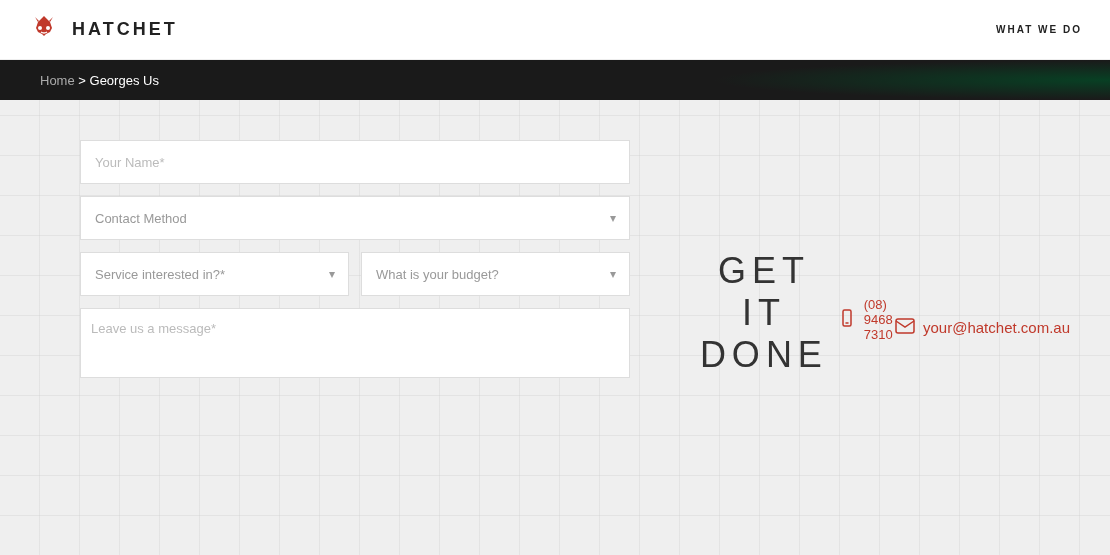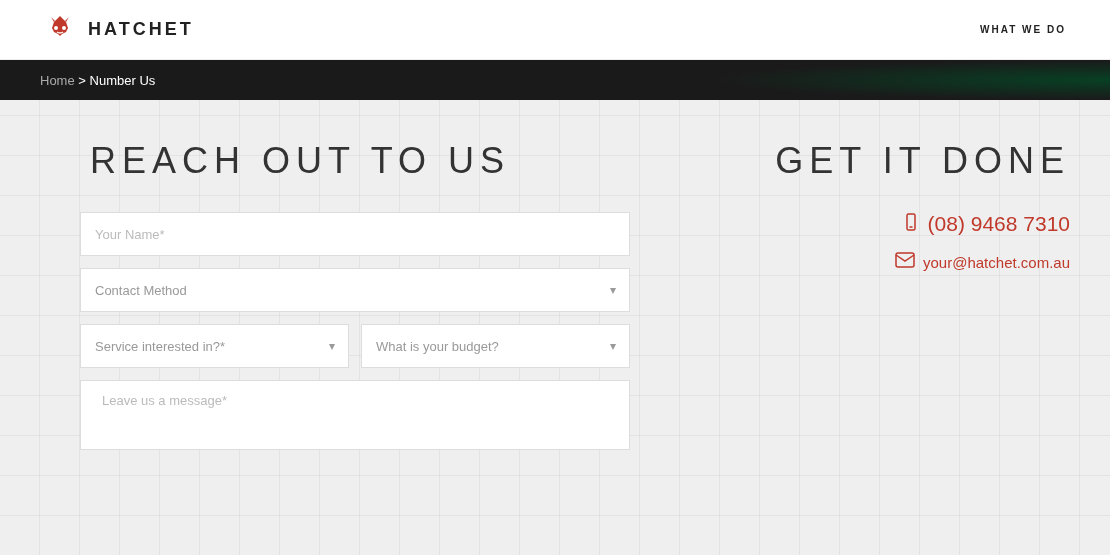--- a/index.html
+++ b/index.html
@@ -4,21 +4,21 @@
   <style>
     * { margin: 0; padding: 0; box-sizing: border-box; }
     body { font-family: 'Arial', sans-serif; background: #f0f0f0; width: 1110px; min-height: 555px; overflow-x: hidden; }
 
     
     .header {
       background: #fff;
       display: flex;
       align-items: center;
       justify-content: space-between;
-      padding: 0 44px;
+      padding: 0 28px;
       height: 60px;
       border-bottom: 1px solid #eee;
       position: relative;
       z-index: 10;
     }
     .logo-area {
       display: flex;
       align-items: center;
       gap: 12px;
     }
@@ -138,37 +138,37 @@
       transform: translateY(-50%);
       pointer-events: none;
       color: #999;
       font-size: 12px;
     }
     .form-textarea {
       width: 100%;
       height: 70px;
       border: 1px solid #ddd;
       background: #fff;
-      padding: 12px 21px;
+      padding: 12px 10px;
       font-size: 13px;
       color: #0f172a;
       outline: none;
       resize: none;
       font-family: Arial, sans-serif;
     }
     .form-textarea::placeholder {
       color: #bbb;
     }
 
     
     .get-it-done-section {
       flex: 1;
       display: flex;
-      flex-direction: column;
-      align-items: flex-end;
+      flex-direction: row;
+      align-items: center;
       padding-top: 0;
     }
     .get-it-done-title {
       font-size: 36px;
       font-weight: 300;
       letter-spacing: 6px;
       color: #333;
       text-transform: uppercase;
       margin-bottom: 30px;
       text-align: center;
@@ -198,21 +198,21 @@
       align-items: center;
       justify-content: center;
       gap: 8px;
       margin-bottom: 16px;
     }
     .contact-phone-icon {
       color: #c0392b;
       font-size: 16px;
     }
     .contact-phone-text {
-      font-size: 21px;
+      font-size: 13px;
       color: #c0392b;
     }
     .contact-email-row {
       display: flex;
       align-items: center;
       justify-content: center;
       gap: 8px;
     }
     .contact-email-icon {
       color: #c0392b;
@@ -243,28 +243,27 @@
     </svg>
     <span class="logo-text">HATCHET</span>
   </div>
   <a class="nav-link">WHAT WE DO</a>
 </header>
 
 <div class="breadcrumb-bar">
   <span class="breadcrumb-text">
     <span style="color:#aaa; cursor:pointer;">Home</span>
     <span> &gt; </span>
-    <span>Number Us</span>
+    <span>Georges Us</span>
   </span>
 </div>
 
 <div class="main-content">
 
   <div class="reach-out-section">
-    <h2 class="section-title">REACH OUT TO US</h2>
 
     <div class="form-row">
       <input class="form-input" type="text" placeholder="Your Name*" style="">
     </div>
 
     <div class="form-row">
       <div class="form-select-wrapper">
         <select class="form-select">
           <option value="">Contact Method</option>
           <option value="phone">Phone</option>

